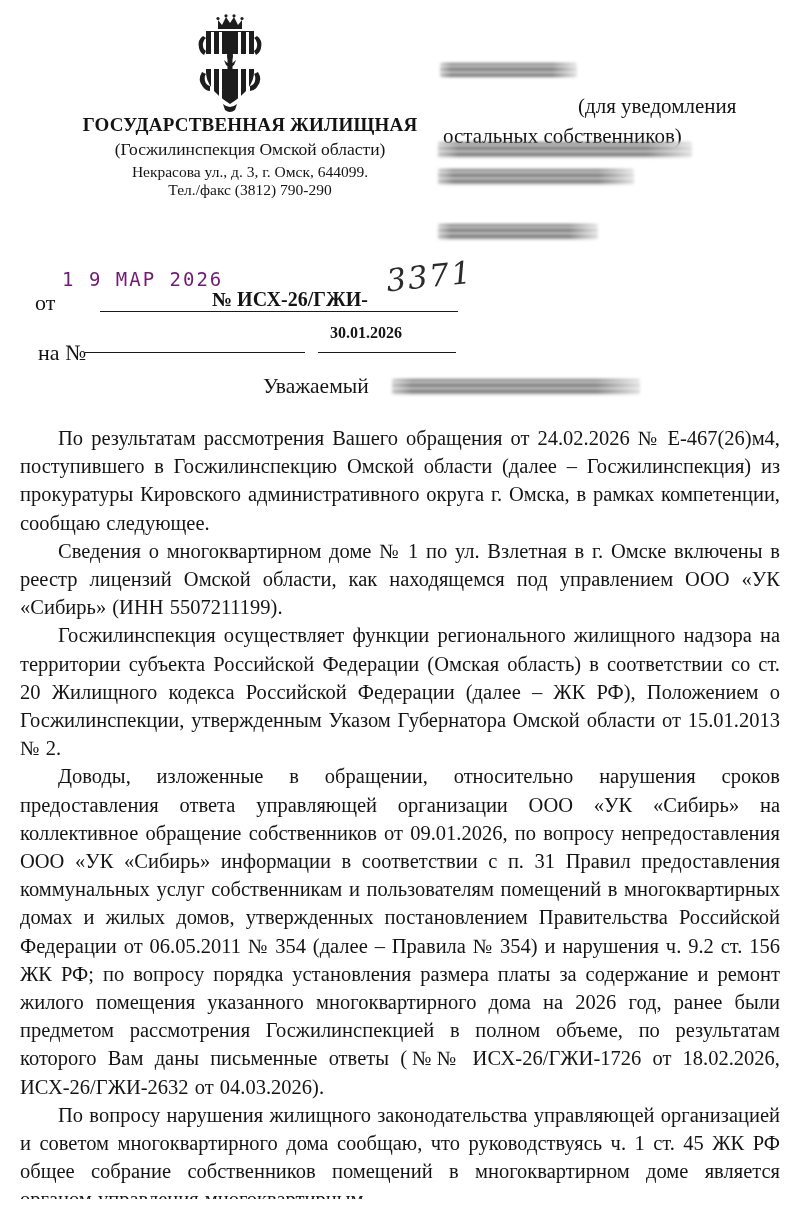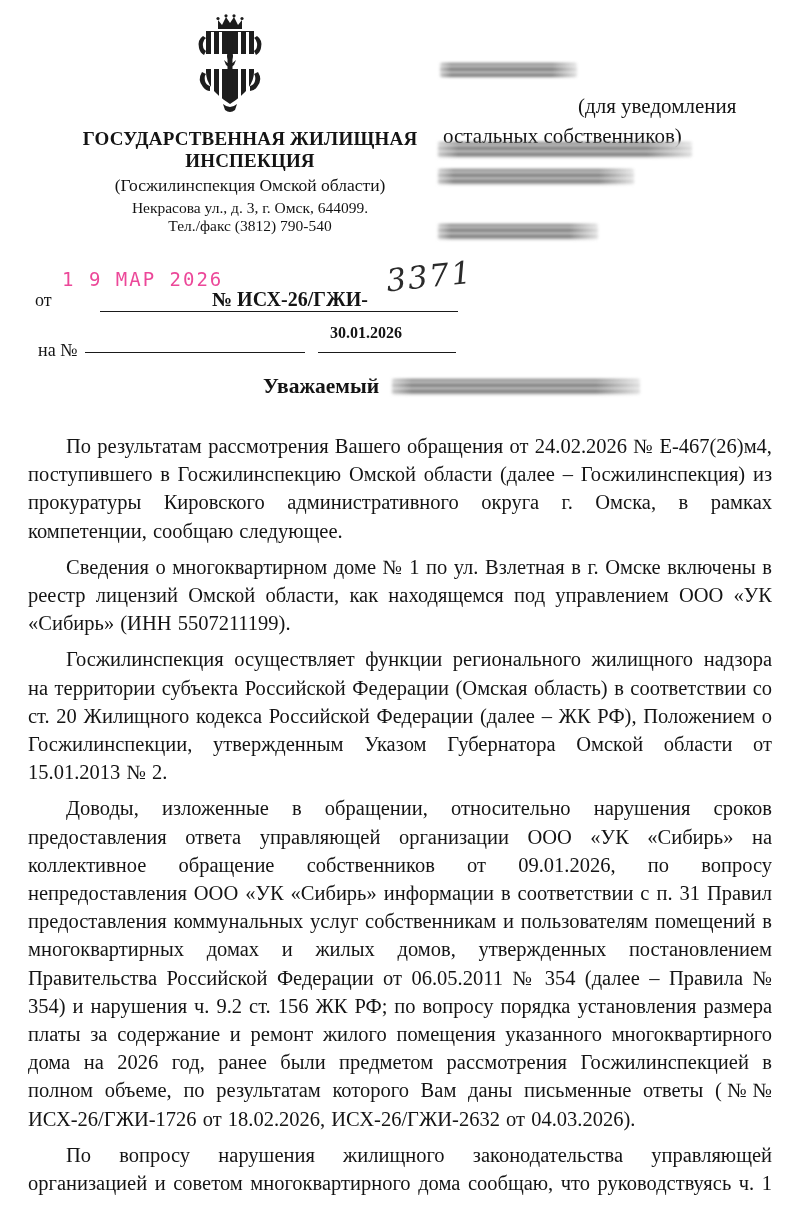--- a/index.html
+++ b/index.html
@@ -8,61 +8,61 @@
     width:800px;height:1206px;
     margin:0 auto;
     background:#ffffff;
     overflow:hidden;
     font-family:"Liberation Serif", serif;
     color:#141414;
   }
   
   .emblem{position:absolute;left:193px;top:14px;width:74px;height:100px;}
   .org-block{
-    position:absolute;left:40px;top:128px;width:420px;
+    position:absolute;left:40px;top:114px;width:420px;
     text-align:center;line-height:22px;
   }
   .org-caps{font-weight:bold;font-size:19px;letter-spacing:.2px;}
   .org-short{font-weight:normal;font-size:17.5px;margin-top:3px;line-height:21px;}
   .org-contact{font-size:15.5px;line-height:18px;text-align:center;}
   .org-contact.first{margin-top:3px;}
   .stamp{
     position:absolute;left:62px;top:268px;
     font-family:"DejaVu Sans Mono", monospace;
-    font-size:19px;color:#ec4899;letter-spacing:2px;
+    font-size:19px;color:#701a75;letter-spacing:2px;
     white-space:nowrap;
   }
-  .lbl{position:absolute;font-size:18px;}
+  .lbl{position:absolute;font-size:22px;}
   .num-prefix{position:absolute;left:212px;top:288px;font-size:20px;font-weight:600;white-space:nowrap;}
   .handwritten{
     position:absolute;left:386px;top:258px;
     font-family:"DejaVu Serif", serif;font-style:italic;
     font-size:31px;color:#2b2b2b;transform:rotate(-6deg);
     letter-spacing:2px;
   }
   .reply-date{position:absolute;left:330px;top:324px;font-size:16px;font-weight:bold;}
   .rule{position:absolute;border-bottom:1.6px solid #1a1a1a;height:0;}
   
   .note-line{position:absolute;font-size:21px;white-space:nowrap;margin-top:36px;}
   .blur-line{
     position:absolute;border-radius:2px;
     background:
       linear-gradient(90deg, rgba(255,255,255,.55) 0%, rgba(255,255,255,0) 8%, rgba(255,255,255,0) 82%, rgba(255,255,255,.75) 100%),
       repeating-linear-gradient(180deg, rgba(88,88,88,.85) 0 2px, rgba(185,185,185,.65) 2px 4px, rgba(120,120,120,.8) 4px 6px);
     filter:blur(1.4px);
   }
   
-  .salutation{position:absolute;left:263px;top:374px;font-size:21.5px;font-weight:bold;white-space:nowrap;}
+  .salutation{position:absolute;left:263px;top:374px;font-size:21.5px;font-weight:normal;white-space:nowrap;}
   
   .body-text{
     position:absolute;left:20px;top:424px;width:760px;height:775px;
     overflow:hidden;
   }
   .para{
-    margin:8px;
+    margin:0;
     font-size:20.5px;line-height:28.2px;
     text-align:justify;text-indent:38px;
     word-spacing:1px;
   }
 </style>
 </head>
 <body>
 
 <div class="page">
 
@@ -99,24 +99,23 @@
         <rect x="34.5" y="18" width="5" height="70"></rect>
         <path d="M37,36 q-6,6 0,12 q6,-6 0,-12 Z"></path>
         <circle cx="37" cy="42" r="2.6"></circle>
         <path d="M31,46 q6,7 12,0 l-2,5 q-4,4 -8,0 Z"></path>
       </g>
     </svg>
   </div>
 
   <div class="org-block">
     <div class="org-caps">ГОСУДАРСТВЕННАЯ ЖИЛИЩНАЯ</div>
-    <div class="org-caps">ИНСПЕКЦИЯ</div>
     <div class="org-short">(Госжилинспекция Омской области)</div>
     <div class="org-contact first">Некрасова ул., д. 3, г. Омск, 644099.</div>
-    <div class="org-contact">Тел./факс (3812) 790-540</div>
+    <div class="org-contact">Тел./факс (3812) 790-290</div>
   </div>
 
   <div class="stamp">1 9 МАР 2026</div>
 
   <div class="lbl" style="left:35px;top:290px;">от</div>
   <div class="rule" style="left:100px;top:311px;width:210px;"></div>
   <div class="num-prefix">№ ИСХ-26/ГЖИ-</div>
   <div class="handwritten">3371</div>
   <div class="rule" style="left:225px;top:311px;width:233px;"></div>
 

